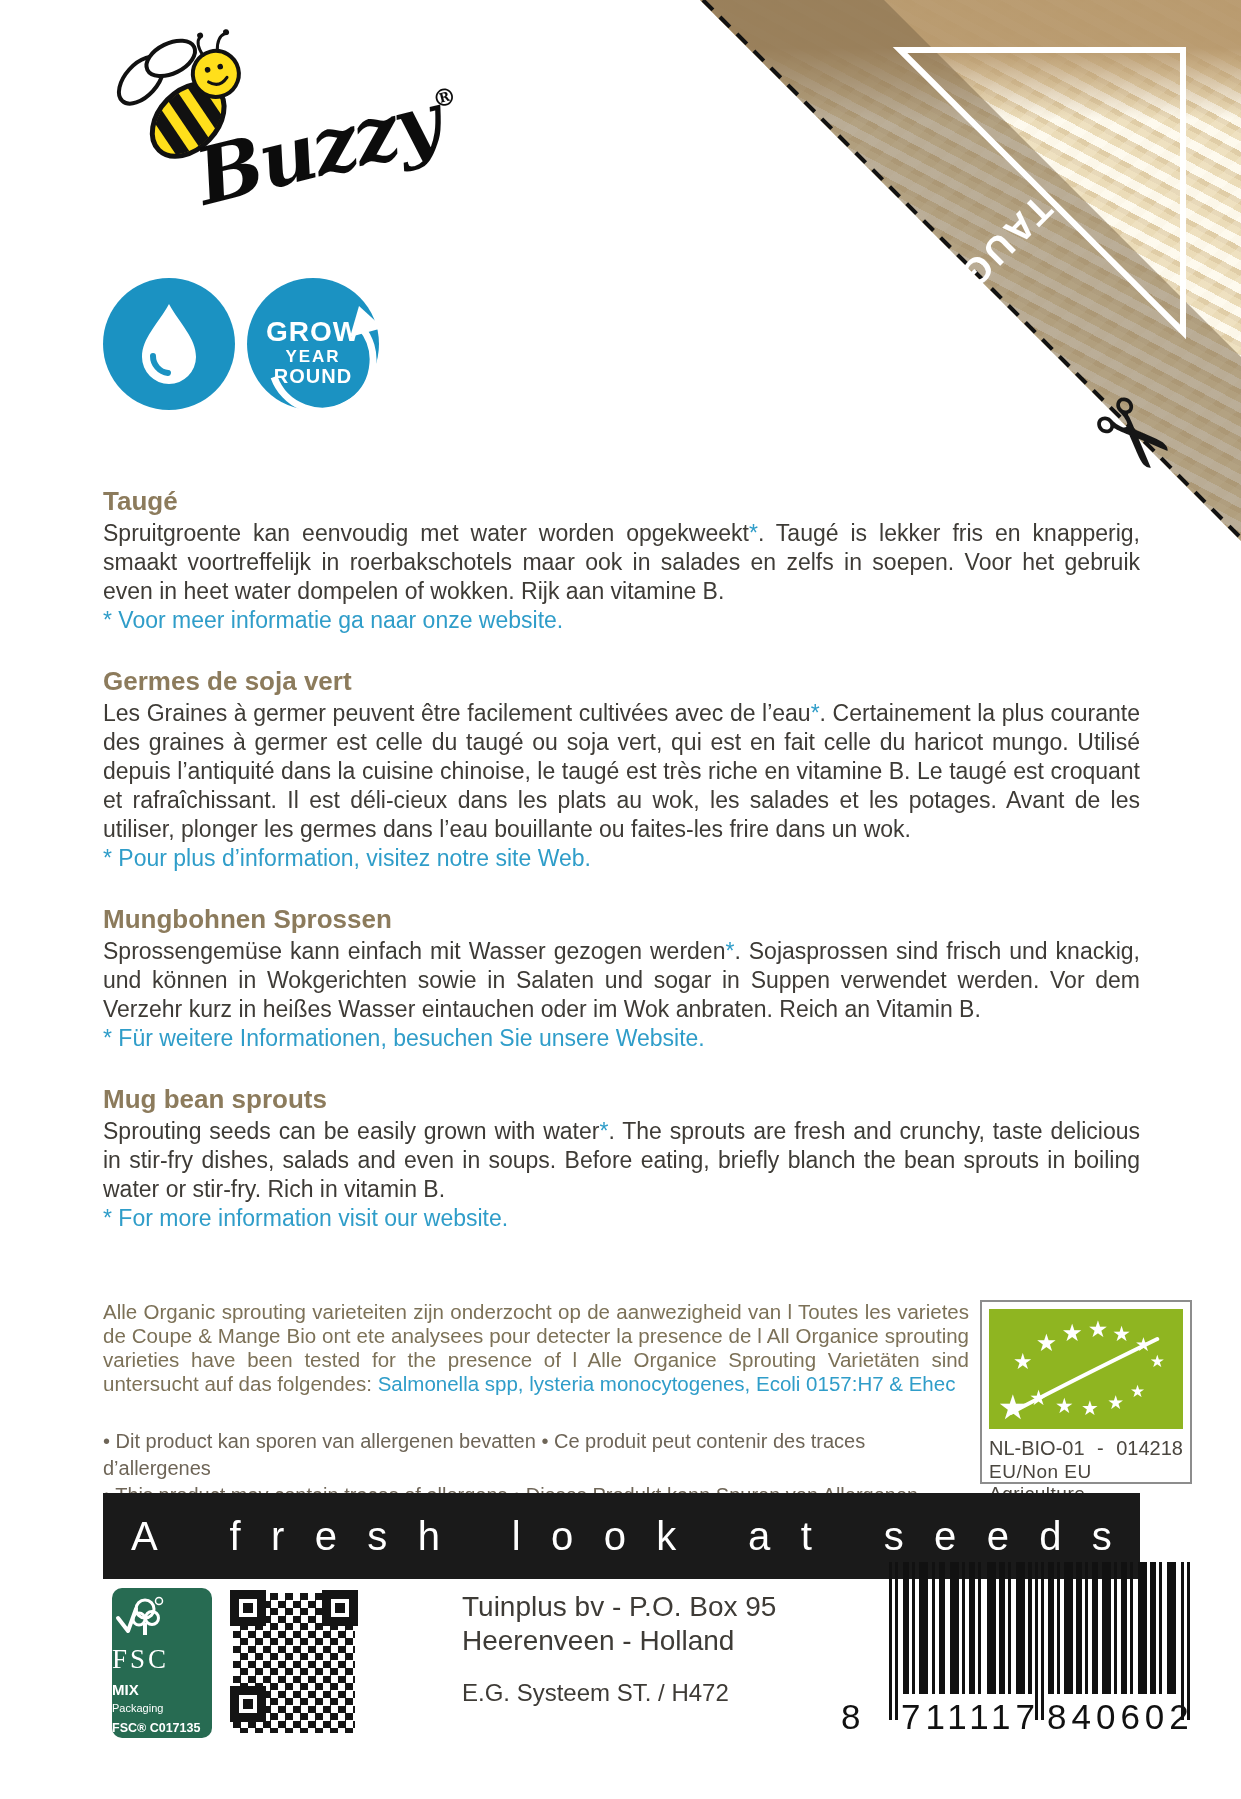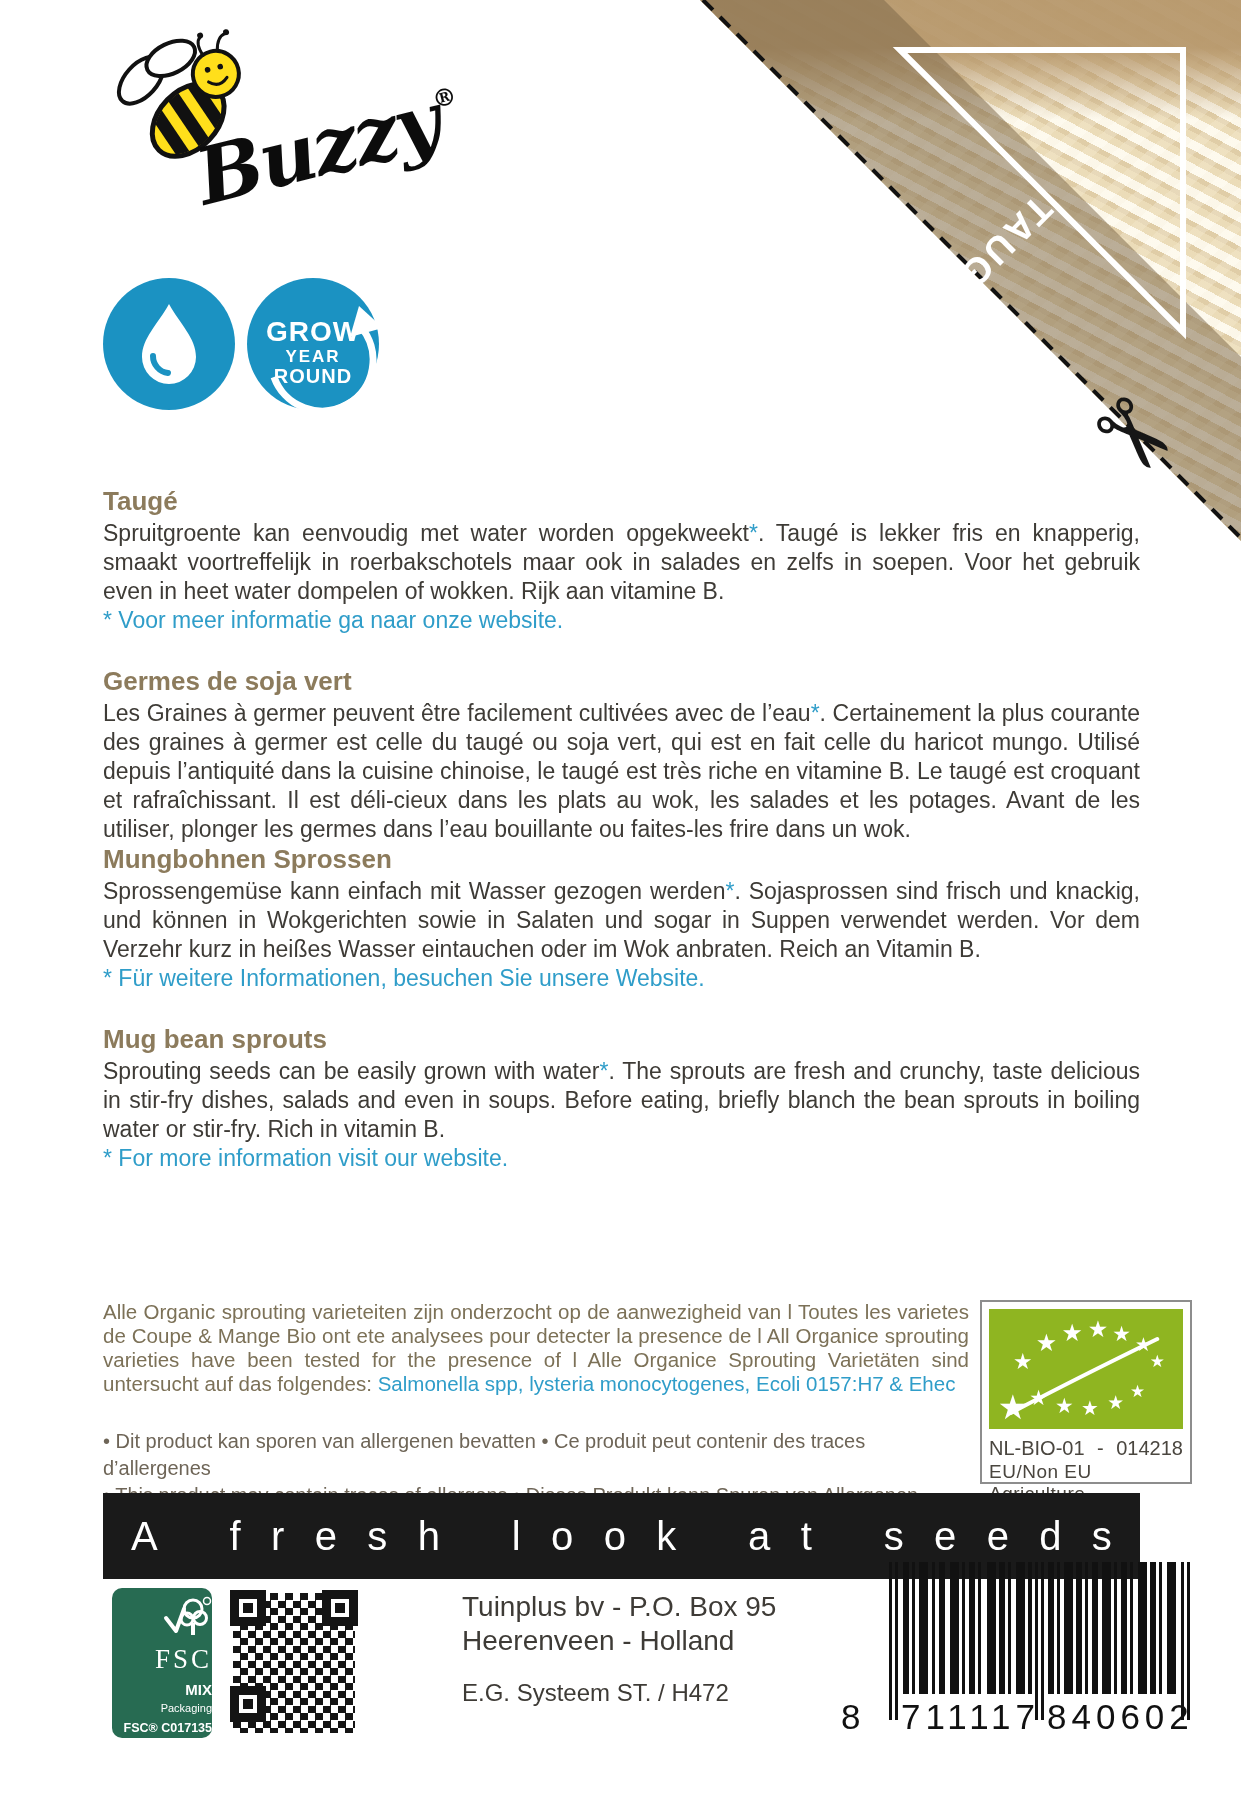--- a/index.html
+++ b/index.html
@@ -69,21 +69,21 @@
   .eu-green{width:100%;height:120px;background:#8fb521;display:block;}
   .eu-code{display:flex;justify-content:space-between;font-size:20px;color:#4a463f;margin-top:8px;}
   .eu-origin{font-size:19px;color:#4a463f;margin-top:1px;letter-spacing:.5px;}
   
   .banner{position:absolute;left:103px;top:1493px;width:1037px;height:86px;
     background:#1a1a1a;display:flex;align-items:center;padding:0 28px;box-sizing:border-box;}
   .spread{flex:1;display:flex;justify-content:space-between;
     color:#fff;font-size:40px;font-weight:300;line-height:1;}
   
   .fsc{position:absolute;left:112px;top:1588px;width:100px;height:150px;
-    background:#276b52;border-radius:10px;color:#fff;text-align:right;box-sizing:border-box;padding-top:8px;}
+    background:#276b52;border-radius:10px;color:#fff;text-align:left;box-sizing:border-box;padding-top:8px;}
   .fsc .acronym{font-family:"Liberation Serif",serif;font-size:27px;letter-spacing:3px;margin-top:-2px;}
   .fsc .mix{font-size:15px;font-weight:bold;margin-top:6px;}
   .fsc .pkg{font-size:11px;margin-top:4px;}
   .fsc .lic{font-size:12.5px;font-weight:bold;margin-top:7px;}
   .qr{position:absolute;left:228px;top:1588px;width:132px;height:150px;background:#fff;}
   .qr-noise{position:absolute;inset:5px;
     background-image:repeating-conic-gradient(#141414 0% 25%, #ffffff 0% 50%);
     background-size:15px 15px;}
   .finder{position:absolute;width:36px;height:36px;border:9px solid #141414;background:#fff;box-sizing:border-box;}
   .finder::after{content:'';position:absolute;inset:4px;background:#141414;}
@@ -160,20 +160,21 @@
 
   <div class="col">
     <div class="sec">
       <h3>Taugé</h3>
       <p class="body"><span>Spruitgroente kan eenvoudig met water worden opgekweekt</span><span class="star">*</span><span>. Taugé is lekker fris en knapperig, smaakt voortreffelijk in roerbakschotels maar ook in salades en zelfs in soepen. Voor het gebruik even in heet water dompelen of wokken. Rijk aan vitamine B.</span></p>
       <p class="note">* Voor meer informatie ga naar onze website.</p>
     </div>
     <div class="sec">
       <h3>Germes de soja vert</h3>
       <p class="body"><span>Les Graines à germer peuvent être facilement cultivées avec de l’eau</span><span class="star">*</span><span>. Certainement la plus courante des graines à germer est celle du taugé ou soja vert, qui est en fait celle du haricot mungo. Utilisé depuis l’antiquité dans la cuisine chinoise, le taugé est très riche en vitamine B. Le taugé est croquant et rafraîchissant. Il est déli-cieux dans les plats au wok, les salades et les potages. Avant de les utiliser, plonger les germes dans l’eau bouillante ou faites-les frire dans un wok.</span></p>
+      <p class="note">* Pour plus d’information, visitez notre site Web.</p>
     </div>
     <div class="sec">
       <h3>Mungbohnen Sprossen</h3>
       <p class="body"><span>Sprossengemüse kann einfach mit Wasser gezogen werden</span><span class="star">*</span><span>. Sojasprossen sind frisch und knackig, und können in Wokgerichten sowie in Salaten und sogar in Suppen verwendet werden. Vor dem Verzehr kurz in heißes Wasser eintauchen oder im Wok anbraten. Reich an Vitamin B.</span></p>
       <p class="note">* Für weitere Informationen, besuchen Sie unsere Website.</p>
     </div>
     <div class="sec">
       <h3>Mug bean sprouts</h3>
       <p class="body"><span>Sprouting seeds can be easily grown with water</span><span class="star">*</span><span>. The sprouts are fresh and crunchy, taste delicious in stir-fry dishes, salads and even in soups. Before eating, briefly blanch the bean sprouts in boiling water or stir-fry. Rich in vitamin B.</span></p>
       <p class="note">* For more information visit our website.</p>

